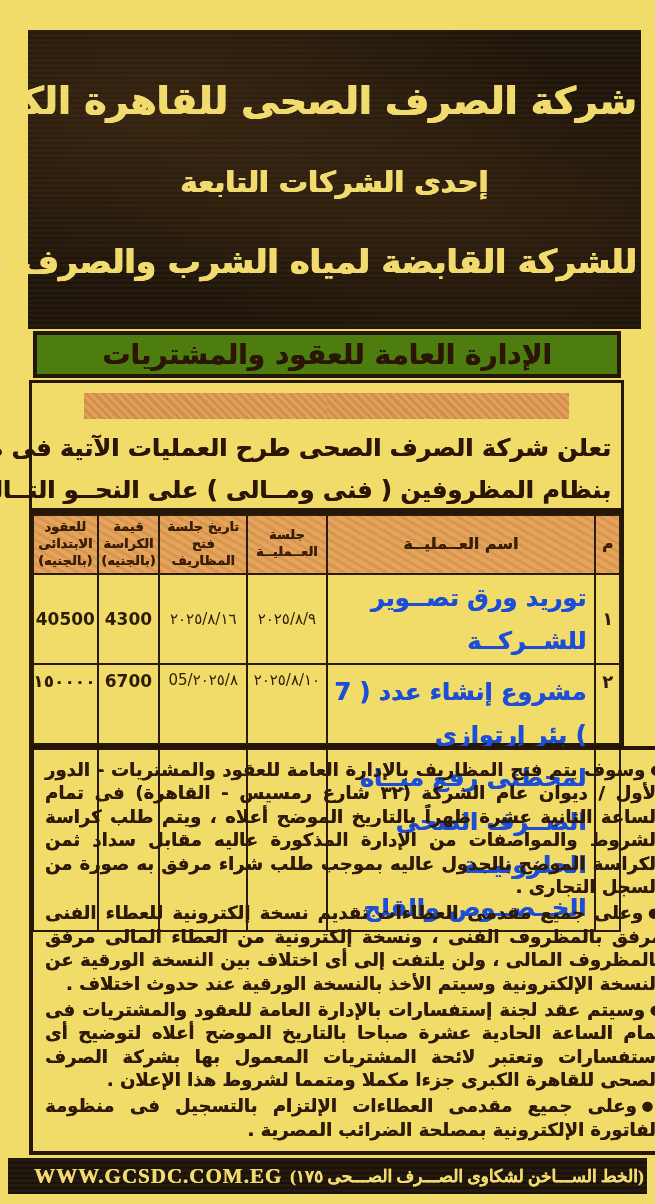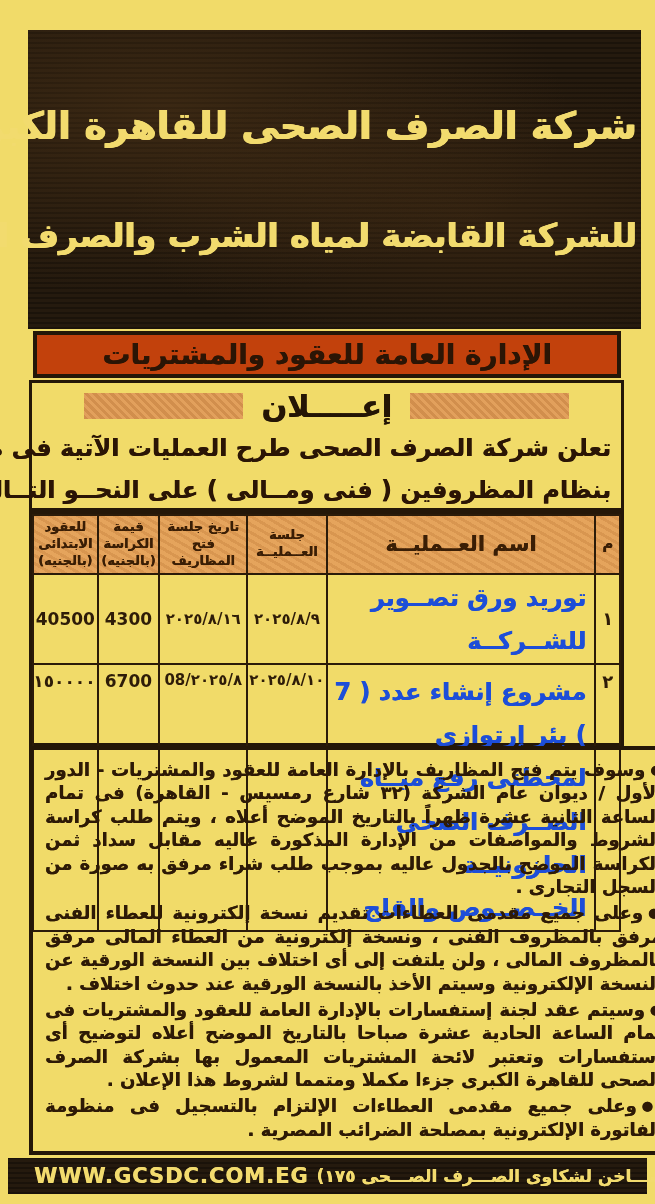--- a/index.html
+++ b/index.html
@@ -23,21 +23,21 @@
     text-align:center;padding:6px 4px;box-sizing:border-box;
   }
   .masthead .l{font-weight:bold;text-shadow:.6px 0 0 currentColor,-.6px 0 0 currentColor;white-space:nowrap;}
   .m-l1{font-size:38px;}
   .m-l2{font-size:29px;}
   .m-l3{font-size:33px;}
   .m-l4{font-size:38px;}
   
   .dept-box{
     position:absolute;left:33px;top:331px;width:588px;height:47px;box-sizing:border-box;
-    border:4px solid #241708;background:#c2410c;
+    border:4px solid #241708;background:#4d7c0f;
     display:flex;align-items:center;justify-content:center;
   }
   .dept-box span{
     font-size:28px;font-weight:bold;color:#2b1505;
     text-shadow:.5px 0 0 currentColor;white-space:nowrap;
   }
   
   .announce-box{
     position:absolute;left:29px;top:380px;width:595px;height:131px;box-sizing:border-box;
     border:3px solid #241708;padding:6px 10px 0;
@@ -61,71 +61,71 @@
     border:3px solid #241708;
   }
   table.tender{width:100%;height:100%;border-collapse:collapse;table-layout:fixed;direction:rtl;}
   table.tender th,table.tender td{border:2px solid #2b1b09;box-sizing:border-box;}
   table.tender th{
     background-color:#e5a45c;
     background-image:repeating-linear-gradient(30deg, rgba(170,100,35,.22) 0 3px, transparent 3px 7px);
     font-size:13px;font-weight:bold;color:#3a1e05;line-height:1.3;padding:3px 1px;
     text-shadow:.3px 0 0 currentColor;
   }
-  table.tender th.th-op{font-size:21px;}
+  table.tender th.th-op{font-size:16px;}
   table.tender th.th-serial{font-size:15px;}
   tr.hdr{height:52px;}
   tr.r1{height:58px;}
   tr.r2 td{vertical-align:top;padding-top:6px;}
   td.serial{font-size:18px;font-weight:bold;text-align:center;}
   td.op{
     font-size:24px;font-weight:bold;text-align:right;padding:2px 8px 0 4px;
     line-height:1.8;color:#1d4ed8;text-shadow:.5px 0 0 currentColor;
   }
-  td.date{font-size:15px;font-weight:bold;text-align:center;white-space:nowrap;}
+  td.date{font-size:15px;font-weight:normal;text-align:center;white-space:nowrap;}
   td.money{font-size:17px;font-weight:bold;text-align:center;}
   
   .notes-box{
     position:absolute;left:29px;top:746px;width:647px;height:409px;box-sizing:border-box;
     border:4px solid #241708;padding:8px 10px 0 12px;
   }
   .note{
     margin:0 0 3px;font-size:18px;font-weight:bold;color:#2e1a06;
     line-height:1.3;text-align:justify;text-shadow:.3px 0 0 currentColor;
   }
   .bullet{font-size:13px;margin-left:5px;vertical-align:2px;}
   
   .footer-bar{
     position:absolute;left:8px;top:1158px;width:639px;height:36px;
     background-color:#251a0e;
     background-image:repeating-linear-gradient(0deg, rgba(0,0,0,.3) 0 2px, transparent 2px 5px);
     direction:ltr;display:flex;align-items:center;padding-left:26px;box-sizing:border-box;
-    color:#f2db6e;font-weight:bold;
+    color:#f2db6e;font-weight:bold;font-family:Liberation Serif, serif;
   }
   .footer-url{font-size:21px;letter-spacing:1px;text-shadow:.5px 0 0 currentColor;}
   .footer-hotline{font-size:17px;margin-left:8px;text-shadow:.4px 0 0 currentColor;white-space:nowrap;}
 </style>
 </head>
 <body>
 
 <div class="page">
 
   <div class="masthead">
     <div class="l m-l1">شركة الصرف الصحى للقاهرة الكبرى</div>
+    <div class="l m-l2">إحدى الشركات التابعة</div>
     <div class="l m-l3">للشركة القابضة لمياه الشرب والصرف الصحى</div>
   </div>
 
   <div class="dept-box">
     <span>الإدارة العامة للعقود والمشتريات</span>
   </div>
 
   <div class="announce-box">
     <div class="announce-title">
       <span class="accent-bar"></span>
-      <span class="announce-word">إعـــــلان</span>
       <span class="accent-bar"></span>
     </div>
     <div class="intro-line">تعلن شركة الصرف الصحى طرح العمليات الآتية فى مناقصة عامة</div>
     <div class="intro-line">بنظام المظروفين ( فنى ومــالى ) على النحــو التــالى :</div>
   </div>
 
   <div class="table-wrap">
     <table class="tender">
       <colgroup>
         <col style="width:4.2%">
@@ -149,21 +149,21 @@
         <td class="op">توريد ورق تصــوير للشــركــة</td>
         <td class="date">٢٠٢٥/٨/٩</td>
         <td class="date">٢٠٢٥/٨/١٦</td>
         <td class="money">4300</td>
         <td class="money">40500</td>
       </tr>
       <tr class="r2">
         <td class="serial">٢</td>
         <td class="op">مشروع إنشاء عدد ( 7 ) بئر إرتوازى لمحطتى رفع ميــاه الصــرف الصحى الحلزونيــة الخــصــوص والقلج</td>
         <td class="date">٢٠٢٥/٨/١٠</td>
-        <td class="date">٢٠٢٥/٨/08</td>
+        <td class="date">٢٠٢٥/٨/05</td>
         <td class="money">6700</td>
         <td class="money">١٥٠٠٠٠</td>
       </tr>
     </tbody>
       </table>
   </div>
 
   <div class="notes-box">
     <p class="note"><span class="bullet">●</span><span>وسوف يتم فتح المظاريف بالإدارة العامة للعقود والمشتريات - الدور الأول / ديوان عام الشركة (٣٢ شارع رمسيس - القاهرة) فى تمام الساعة الثانية عشرة ظهراً بالتاريخ الموضح أعلاه ، ويتم طلب كراسة الشروط والمواصفات من الإدارة المذكورة عاليه مقابل سداد ثمن الكراسة الموضح بالجدول عاليه بموجب طلب شراء مرفق به صورة من السجل التجارى .</span></p>
     <p class="note"><span class="bullet">●</span><span>وعلى جميع مقدمى العطاءات تقديم نسخة إلكترونية للعطاء الفنى مرفق بالمظروف الفنى ، ونسخة إلكترونية من العطاء المالى مرفق بالمظروف المالى ، ولن يلتفت إلى أى اختلاف بين النسخة الورقية عن النسخة الإلكترونية وسيتم الأخذ بالنسخة الورقية عند حدوث اختلاف .</span></p>

